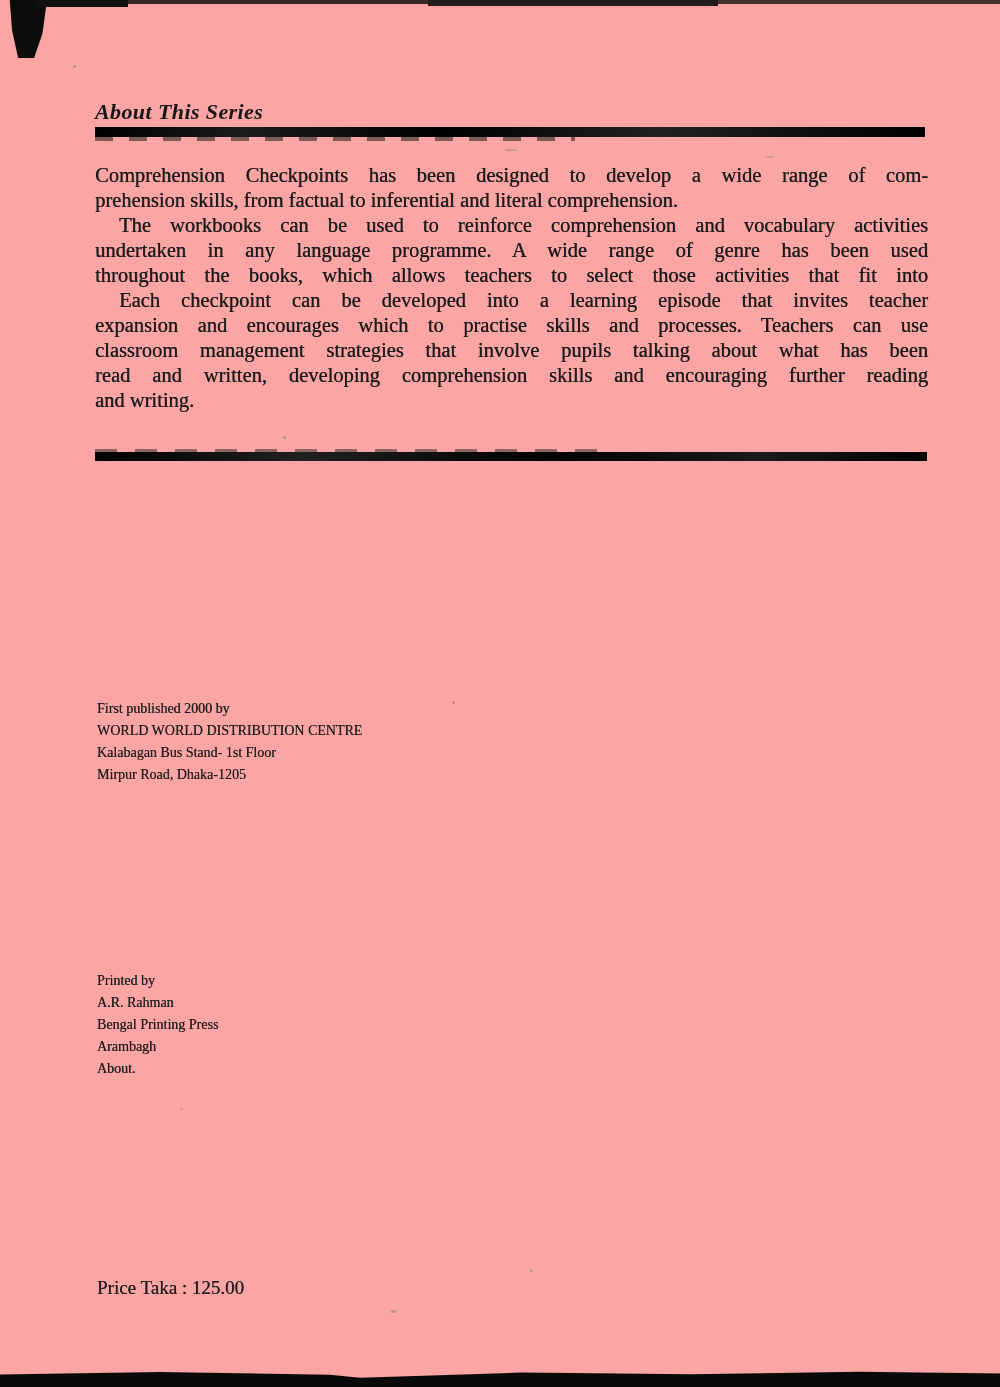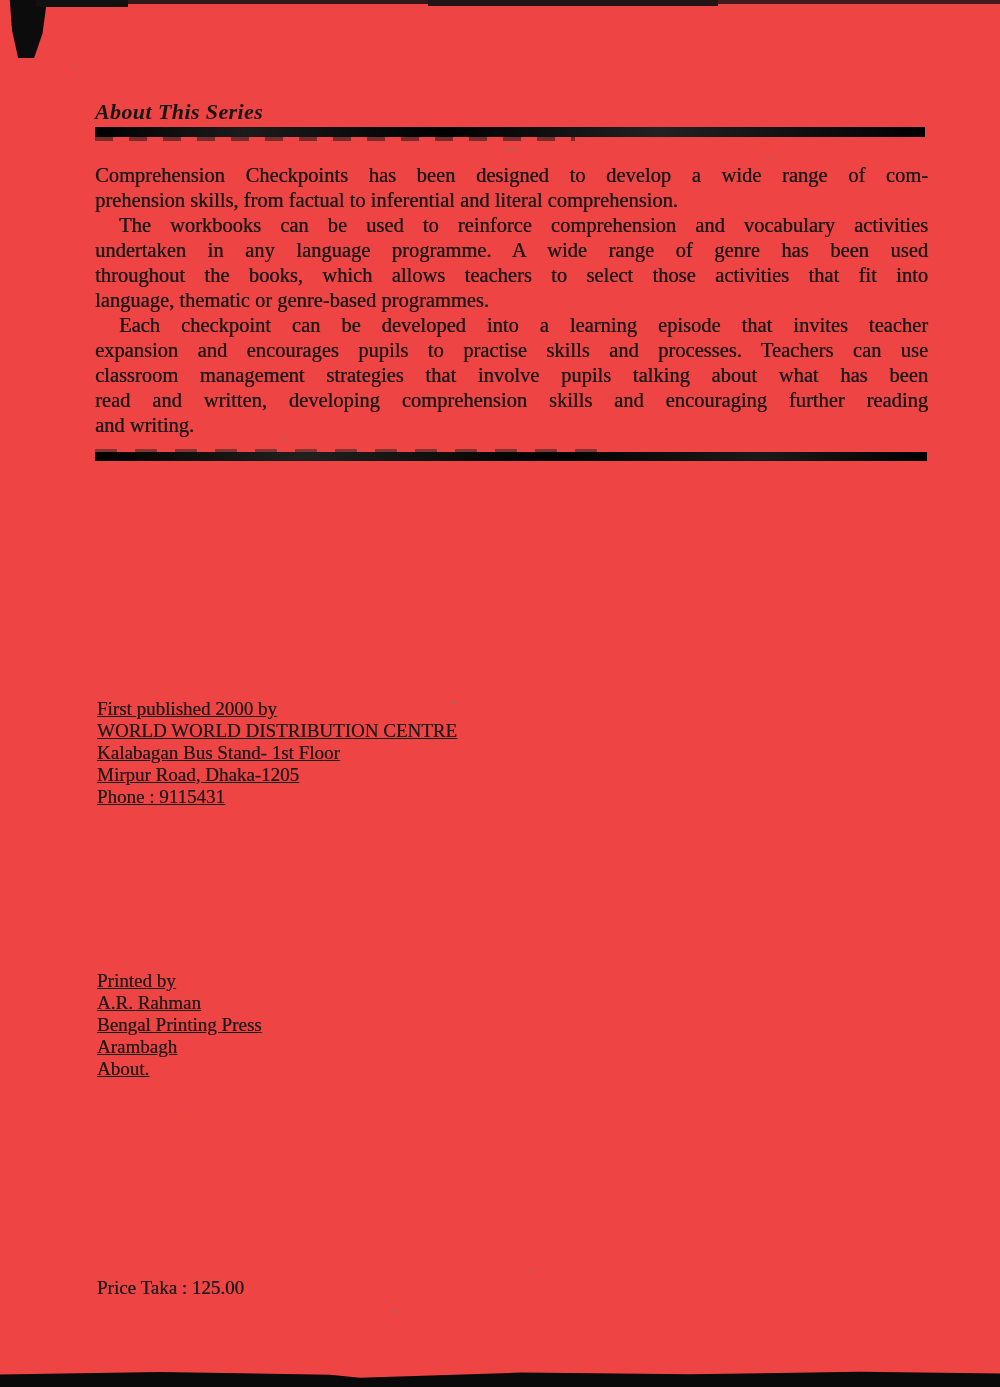--- a/index.html
+++ b/index.html
@@ -1,20 +1,20 @@
 <!DOCTYPE html>
 <html><head>
 <meta charset="utf-8">
 <style>
   html, body { margin: 0; padding: 0; background: #ffffff; }
   .page {
     position: relative;
     width: 1000px;
     height: 1387px;
-    background: #ef4444;
+    background: #fca5a5;
     overflow: hidden;
     font-family: "Liberation Serif", serif;
     color: #1a1a1a;
   }
 
   
   .corner-blob {
     position: absolute; left: 9px; top: 0; width: 38px; height: 58px;
     background: #0c0c0c;
     clip-path: polygon(2% 0%, 100% 0%, 88% 58%, 66% 100%, 24% 100%, 8% 52%);
@@ -51,22 +51,22 @@
   .bodytext {
     position: absolute; left: 95px; top: 163px; width: 833px;
     font-size: 20.5px; color: #1a1a1a;
     text-shadow: 0.4px 0 0 rgba(22,22,22,.8);
   }
   .ln { line-height: 25px; height: 25px; text-align: justify; text-align-last: justify; white-space: normal; }
   .ln.e { text-align-last: left; }   
   .ln.i { text-indent: 24px; }       
 
   
-  .block { position: absolute; left: 97px; font-size: 19px; color: #1c1c1c;
-           text-shadow: 0.3px 0 0 rgba(25,25,25,.7); text-decoration: underline; }
+  .block { position: absolute; left: 97px; font-size: 14px; color: #1c1c1c;
+           text-shadow: 0.3px 0 0 rgba(25,25,25,.7); }
   .block .bl { line-height: 22px; height: 22px; }
   .publisher { top: 698px; }
   .printer   { top: 970px; }
   .price {
     position: absolute; left: 97px; top: 1276px;
     font-size: 19px; line-height: 24px; color: #1c1c1c;
     text-shadow: 0.3px 0 0 rgba(25,25,25,.7);
   }
 
   
@@ -94,37 +94,35 @@
   <h1 class="heading">About This Series</h1>
   <div class="rule r1"></div>
   <div class="fuzz f1"></div>
 
   <div class="bodytext">
     <div class="ln">Comprehension Checkpoints has been designed to develop a wide range of com-</div>
     <div class="ln e">prehension skills, from factual to inferential and literal comprehension.</div>
     <div class="ln i">The workbooks can be used to reinforce comprehension and vocabulary activities</div>
     <div class="ln">undertaken in any language programme. A wide range of genre has been used</div>
     <div class="ln">throughout the books, which allows teachers to select those activities that fit into</div>
-    <div class="ln e">language, thematic or genre-based programmes.</div>
     <div class="ln i">Each checkpoint can be developed into a learning episode that invites teacher</div>
-    <div class="ln">expansion and encourages pupils to practise skills and processes. Teachers can use</div>
+    <div class="ln">expansion and encourages which to practise skills and processes. Teachers can use</div>
     <div class="ln">classroom management strategies that involve pupils talking about what has been</div>
     <div class="ln">read and written, developing comprehension skills and encouraging further reading</div>
     <div class="ln e">and writing.</div>
   </div>
 
   <div class="fuzz f2"></div>
   <div class="rule r2"></div>
 
   <div class="block publisher">
     <div class="bl">First published 2000 by</div>
     <div class="bl">WORLD WORLD DISTRIBUTION CENTRE</div>
     <div class="bl">Kalabagan Bus Stand- 1st Floor</div>
     <div class="bl">Mirpur Road, Dhaka-1205</div>
-    <div class="bl">Phone : 9115431</div>
   </div>
 
   <div class="block printer">
     <div class="bl">Printed by</div>
     <div class="bl">A.R. Rahman</div>
     <div class="bl">Bengal Printing Press</div>
     <div class="bl">Arambagh</div>
     <div class="bl">About.</div>
   </div>
 

